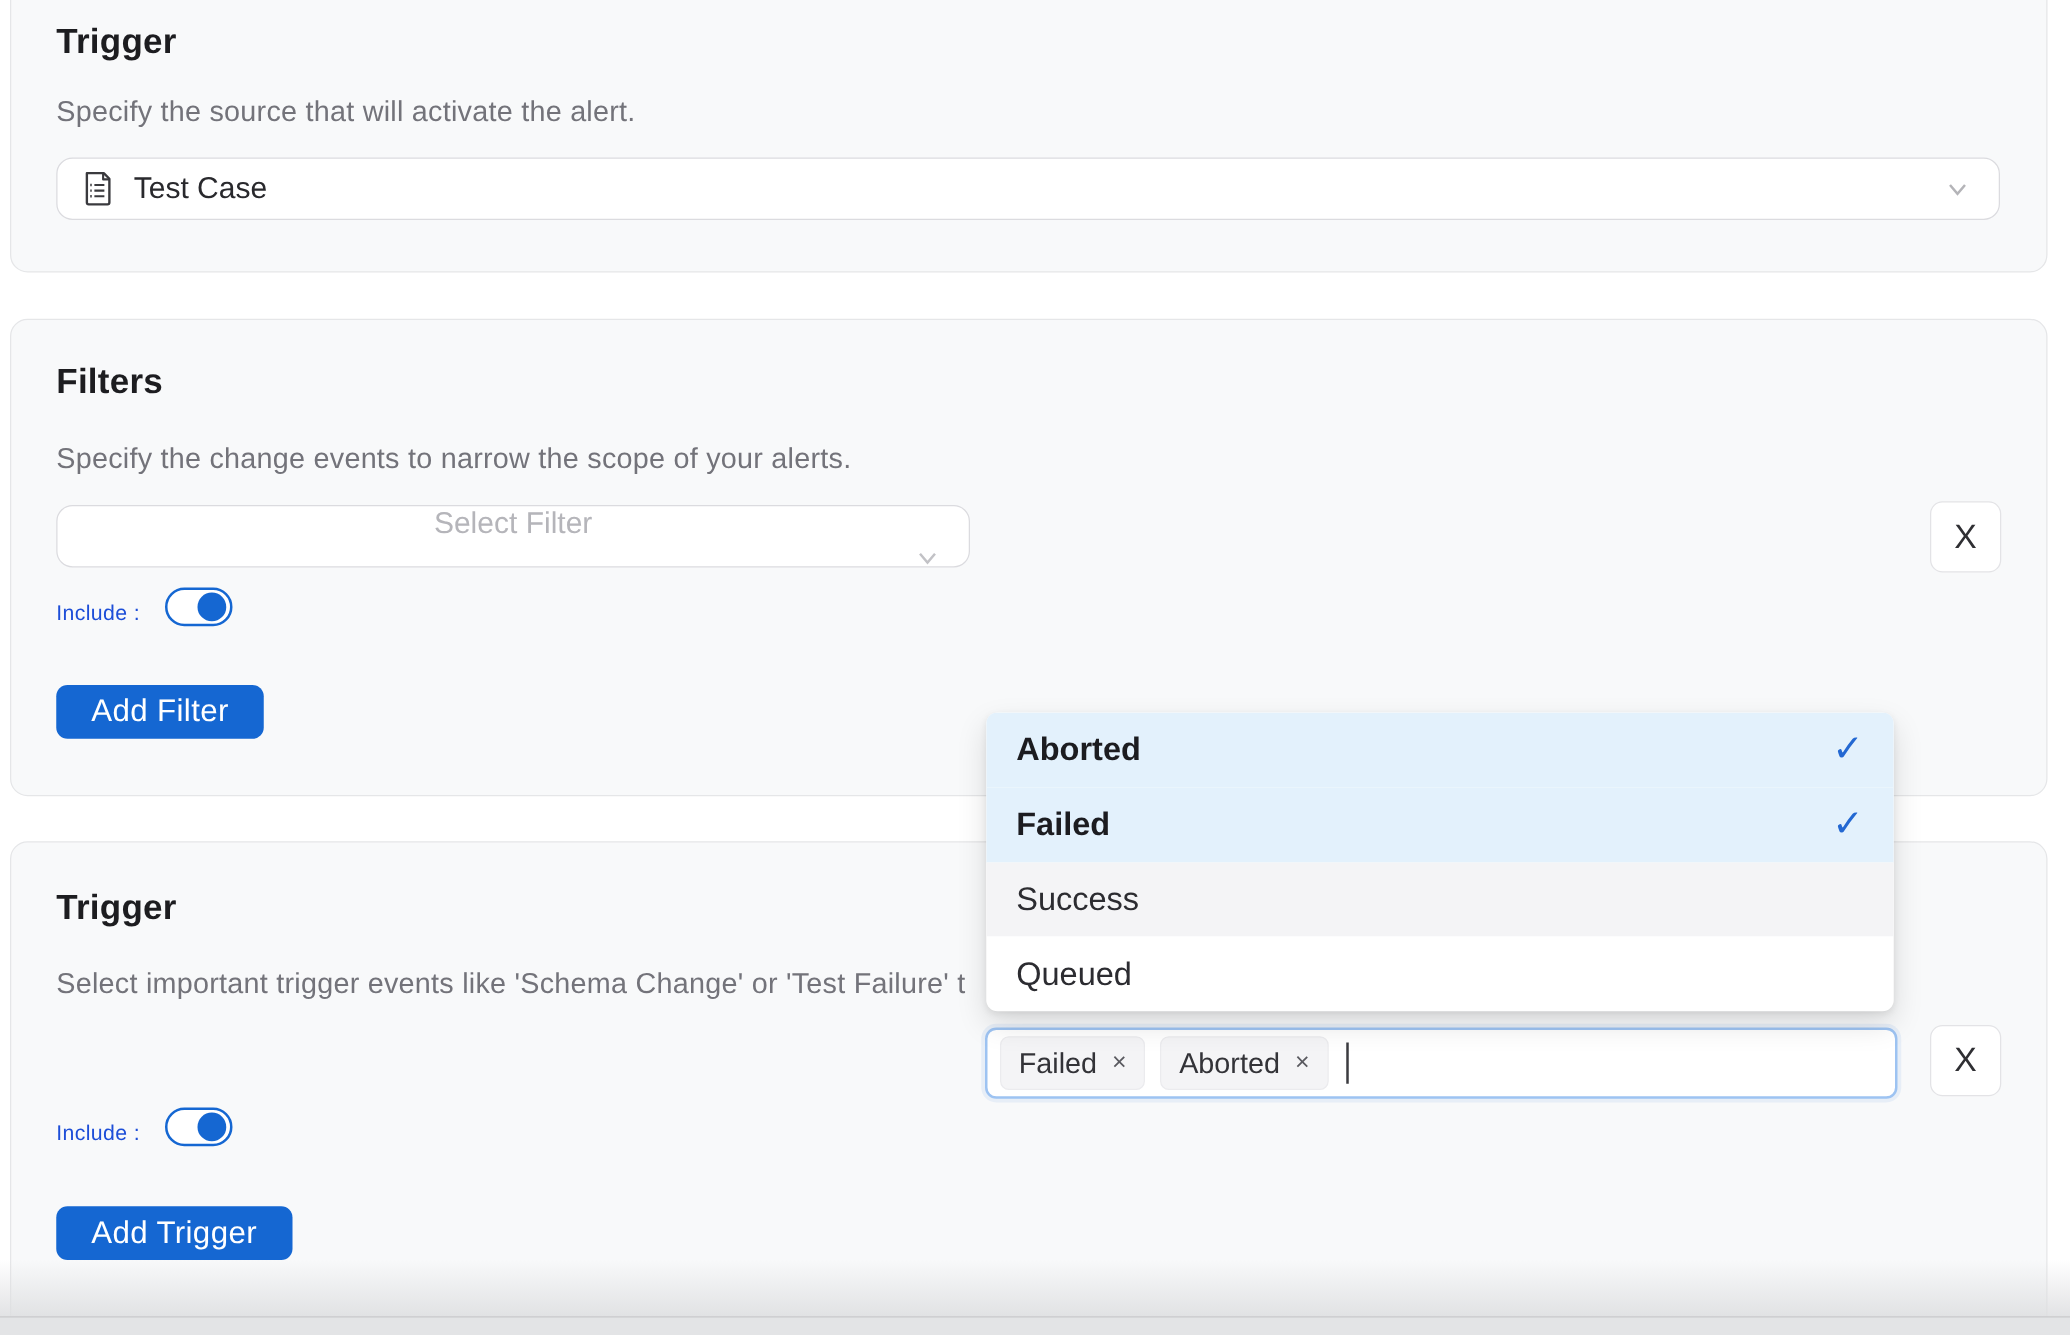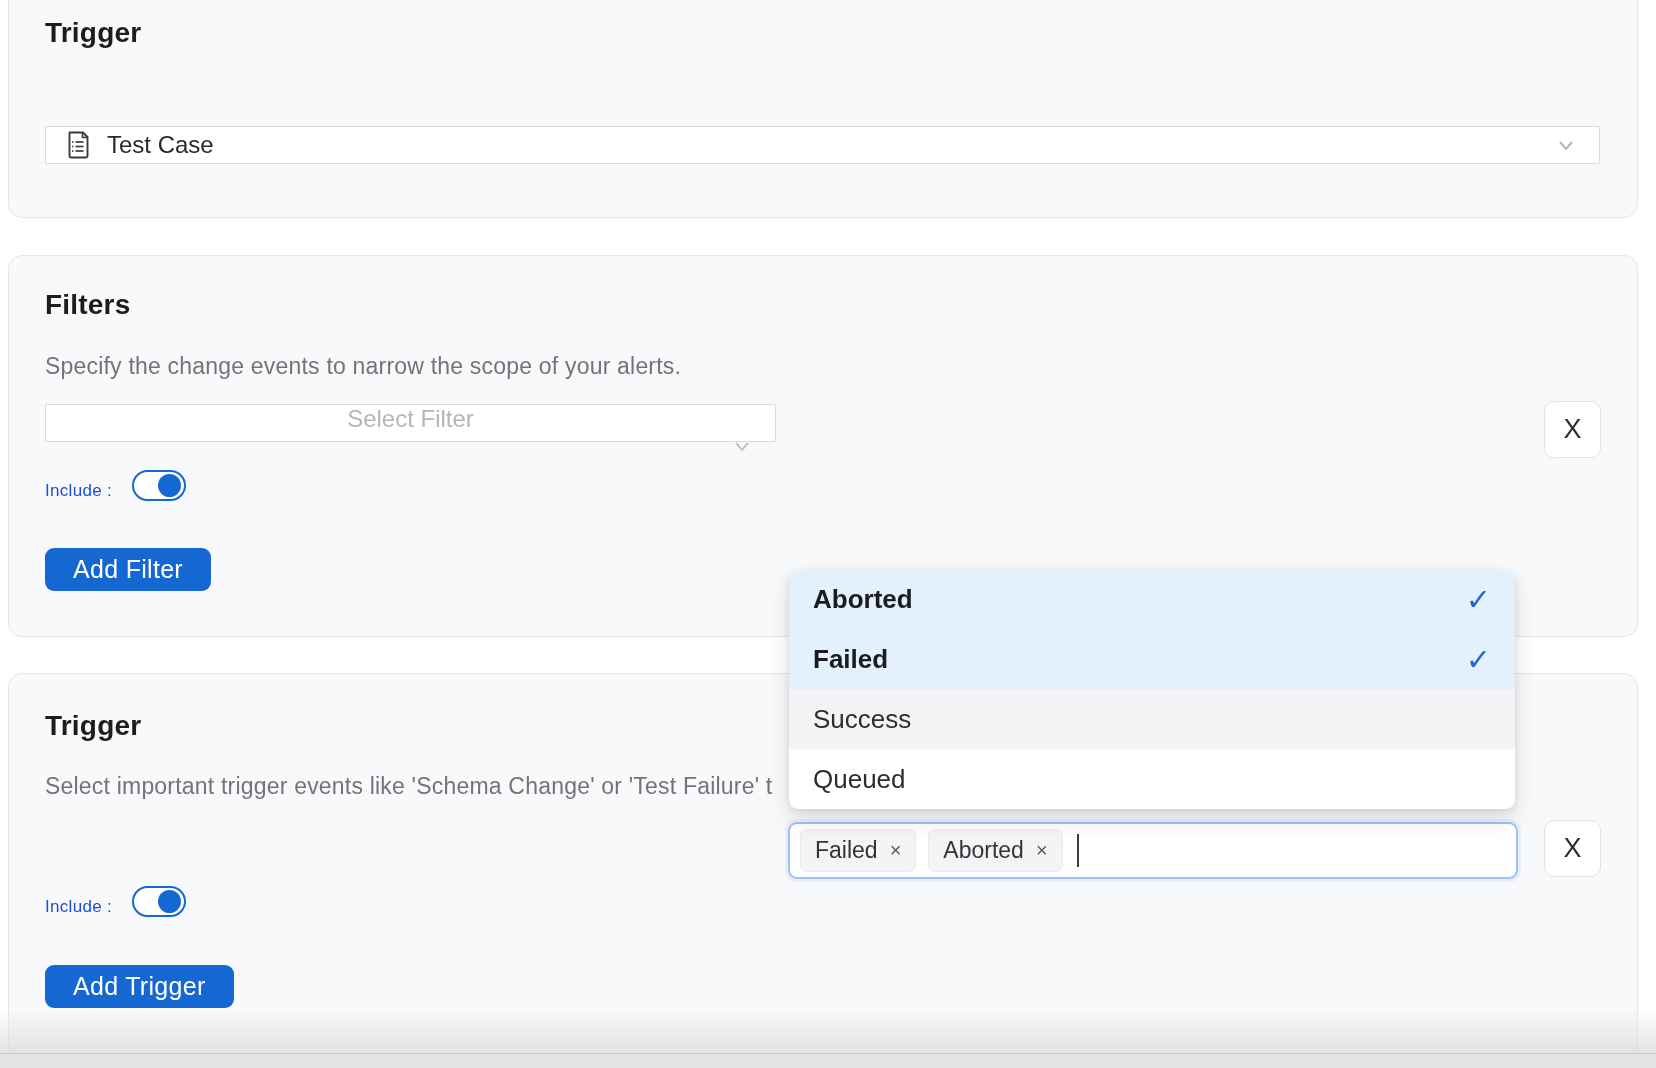--- a/index.html
+++ b/index.html
@@ -33,22 +33,22 @@
     position:absolute;left:36px;
     font-size:28px;font-weight:700;color:#1d1d20;letter-spacing:.2px;
   }
   .section-desc{
     position:absolute;left:36px;
     font-size:23px;color:#73737a;letter-spacing:.2px;white-space:nowrap;
   }
 
   
   .select{
-    position:absolute;height:38px;background:#fff;
-    border:1px solid #dbdbdf;border-radius:0;
+    position:absolute;height:50px;background:#fff;
+    border:1px solid #dbdbdf;border-radius:13px;
     display:flex;align-items:center;padding:0 20px;
     font-size:24px;color:#29292d;cursor:pointer;
   }
   .select .chev{margin-left:auto;flex:0 0 auto;}
   .placeholder{color:#b5b5ba;}
   .file-icon{margin-right:16px;display:flex;align-items:center;}
 
   
   .x-btn{
     position:absolute;width:57px;height:57px;
@@ -131,20 +131,21 @@
 
   svg{display:block;}
 </style>
 </head>
 <body>
 
 <div class="page">
 
   <section class="card card-source">
     <h2 class="section-title" style="top:62px;">Trigger</h2>
+    <p class="section-desc" style="top:121px;">Specify the source that will activate the alert.</p>
 
     <div class="select" style="top:171px;left:36px;width:1555px;">
       <span class="file-icon">
         <svg width="25" height="30" viewBox="0 0 25 30" fill="none">
           <path d="M3.5 2.5 H17 L21.5 7 V26 a1.5 1.5 0 0 1 -1.5 1.5 H5 a1.5 1.5 0 0 1 -1.5 -1.5 Z" stroke="#3a3a3e" stroke-width="1.9" stroke-linejoin="round"></path>
           <path d="M16.5 2.5 V7.5 H21.5" stroke="#3a3a3e" stroke-width="1.7" stroke-linejoin="round"></path>
           <line x1="9.5" y1="12" x2="17.5" y2="12" stroke="#3a3a3e" stroke-width="1.7"></line>
           <line x1="9.5" y1="16.5" x2="17.5" y2="16.5" stroke="#3a3a3e" stroke-width="1.7"></line>
           <line x1="9.5" y1="21" x2="17.5" y2="21" stroke="#3a3a3e" stroke-width="1.7"></line>
           <line x1="6.2" y1="12" x2="7.4" y2="12" stroke="#3a3a3e" stroke-width="1.9"></line>

